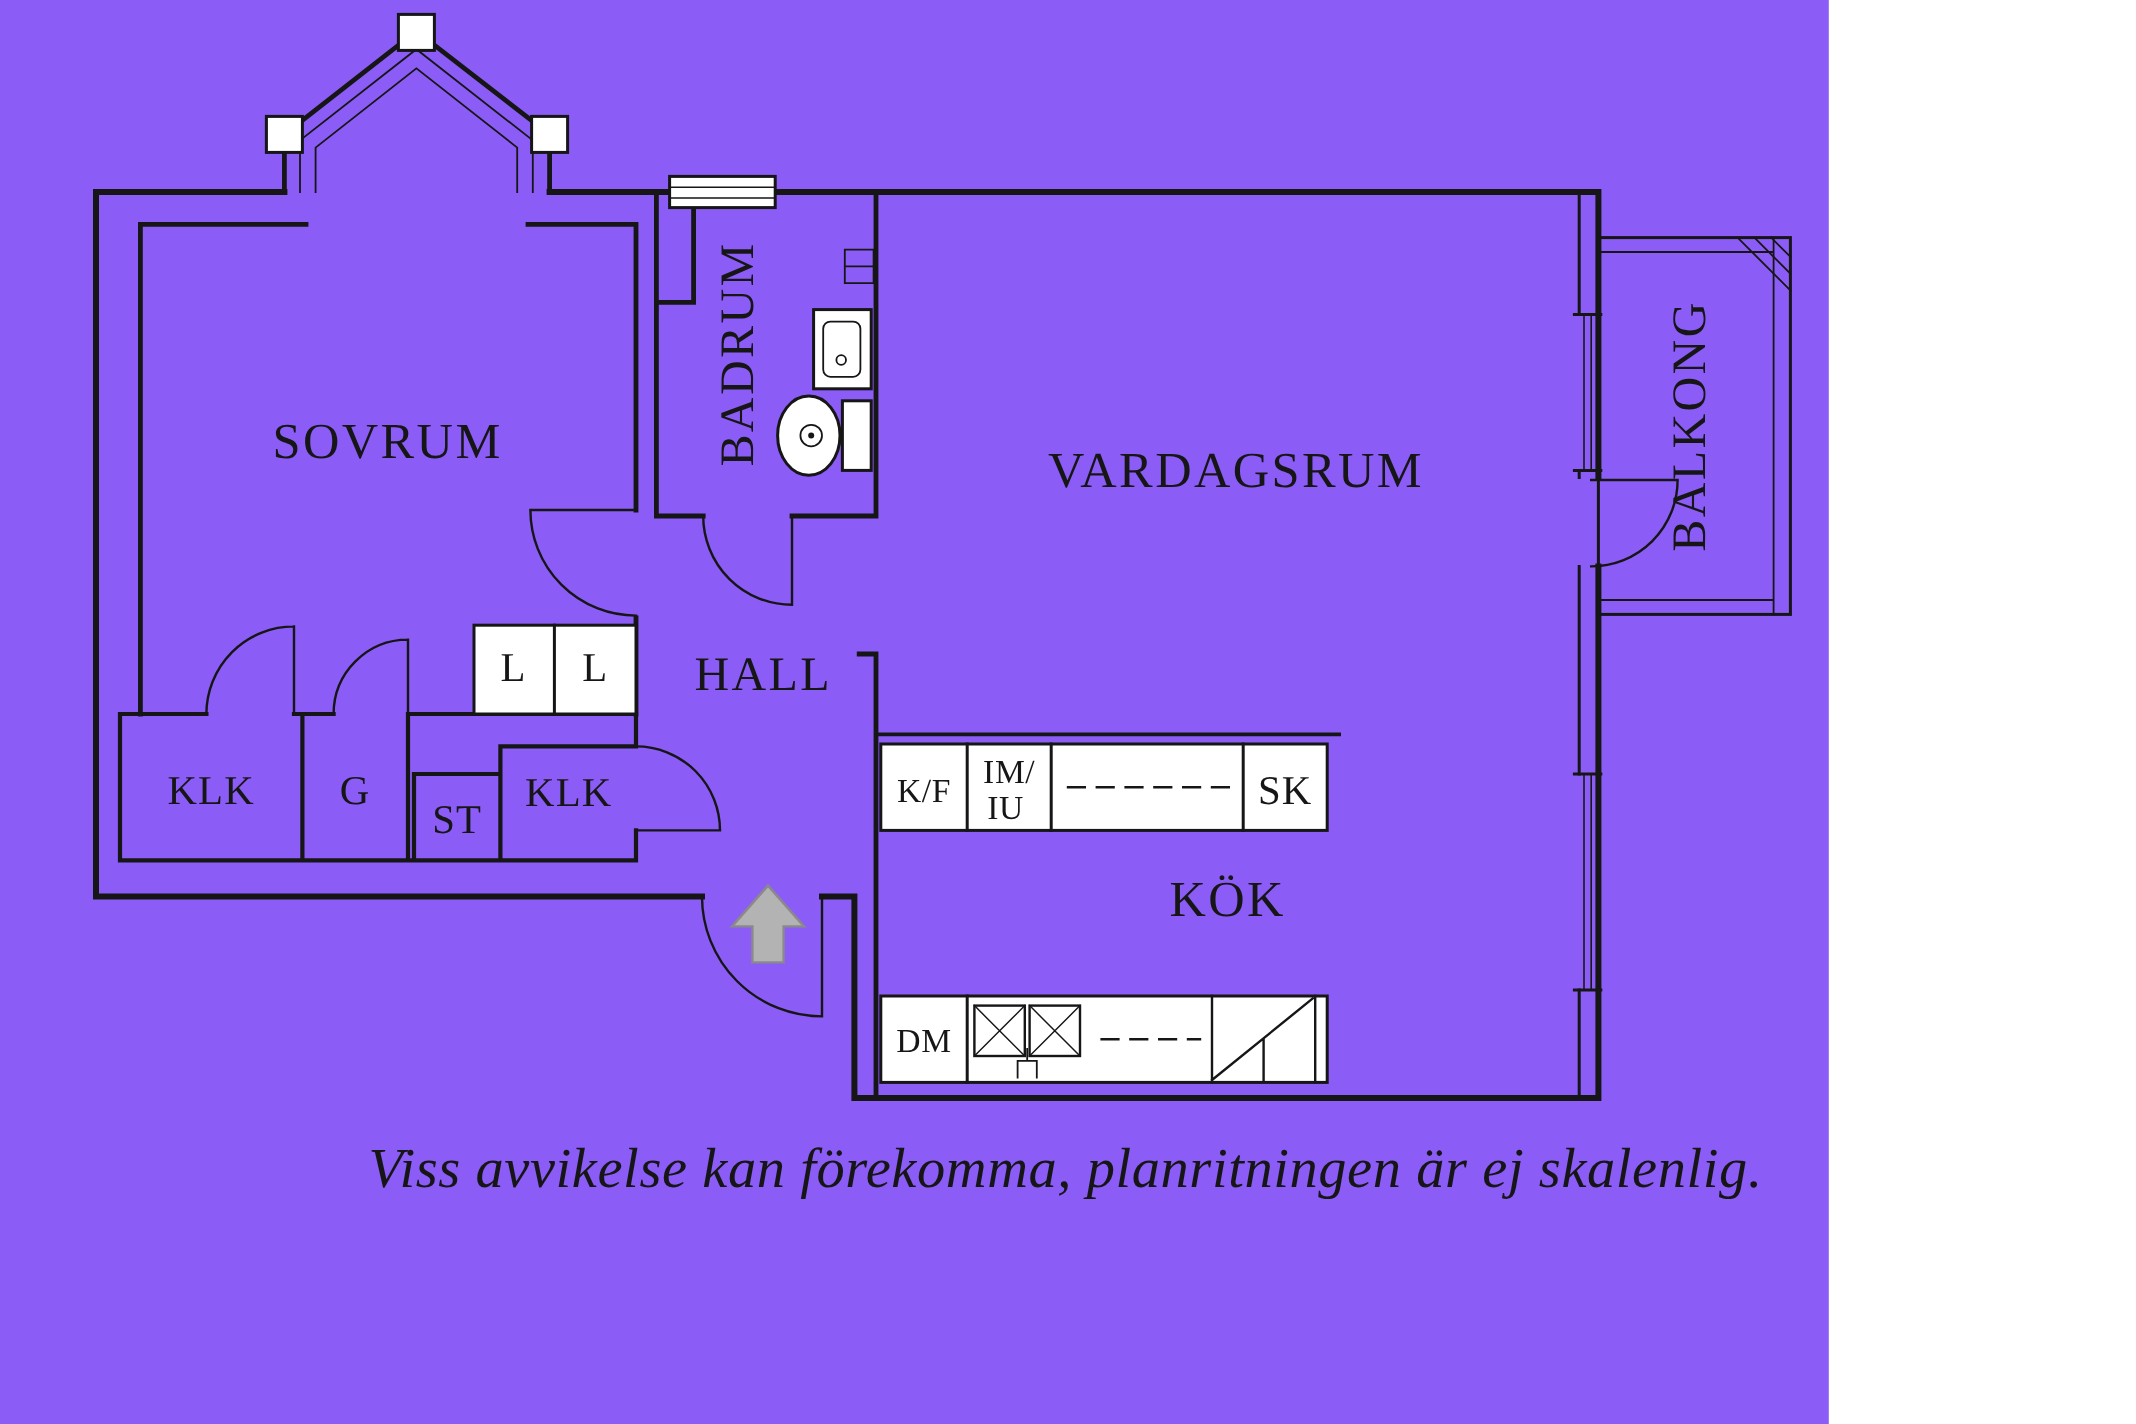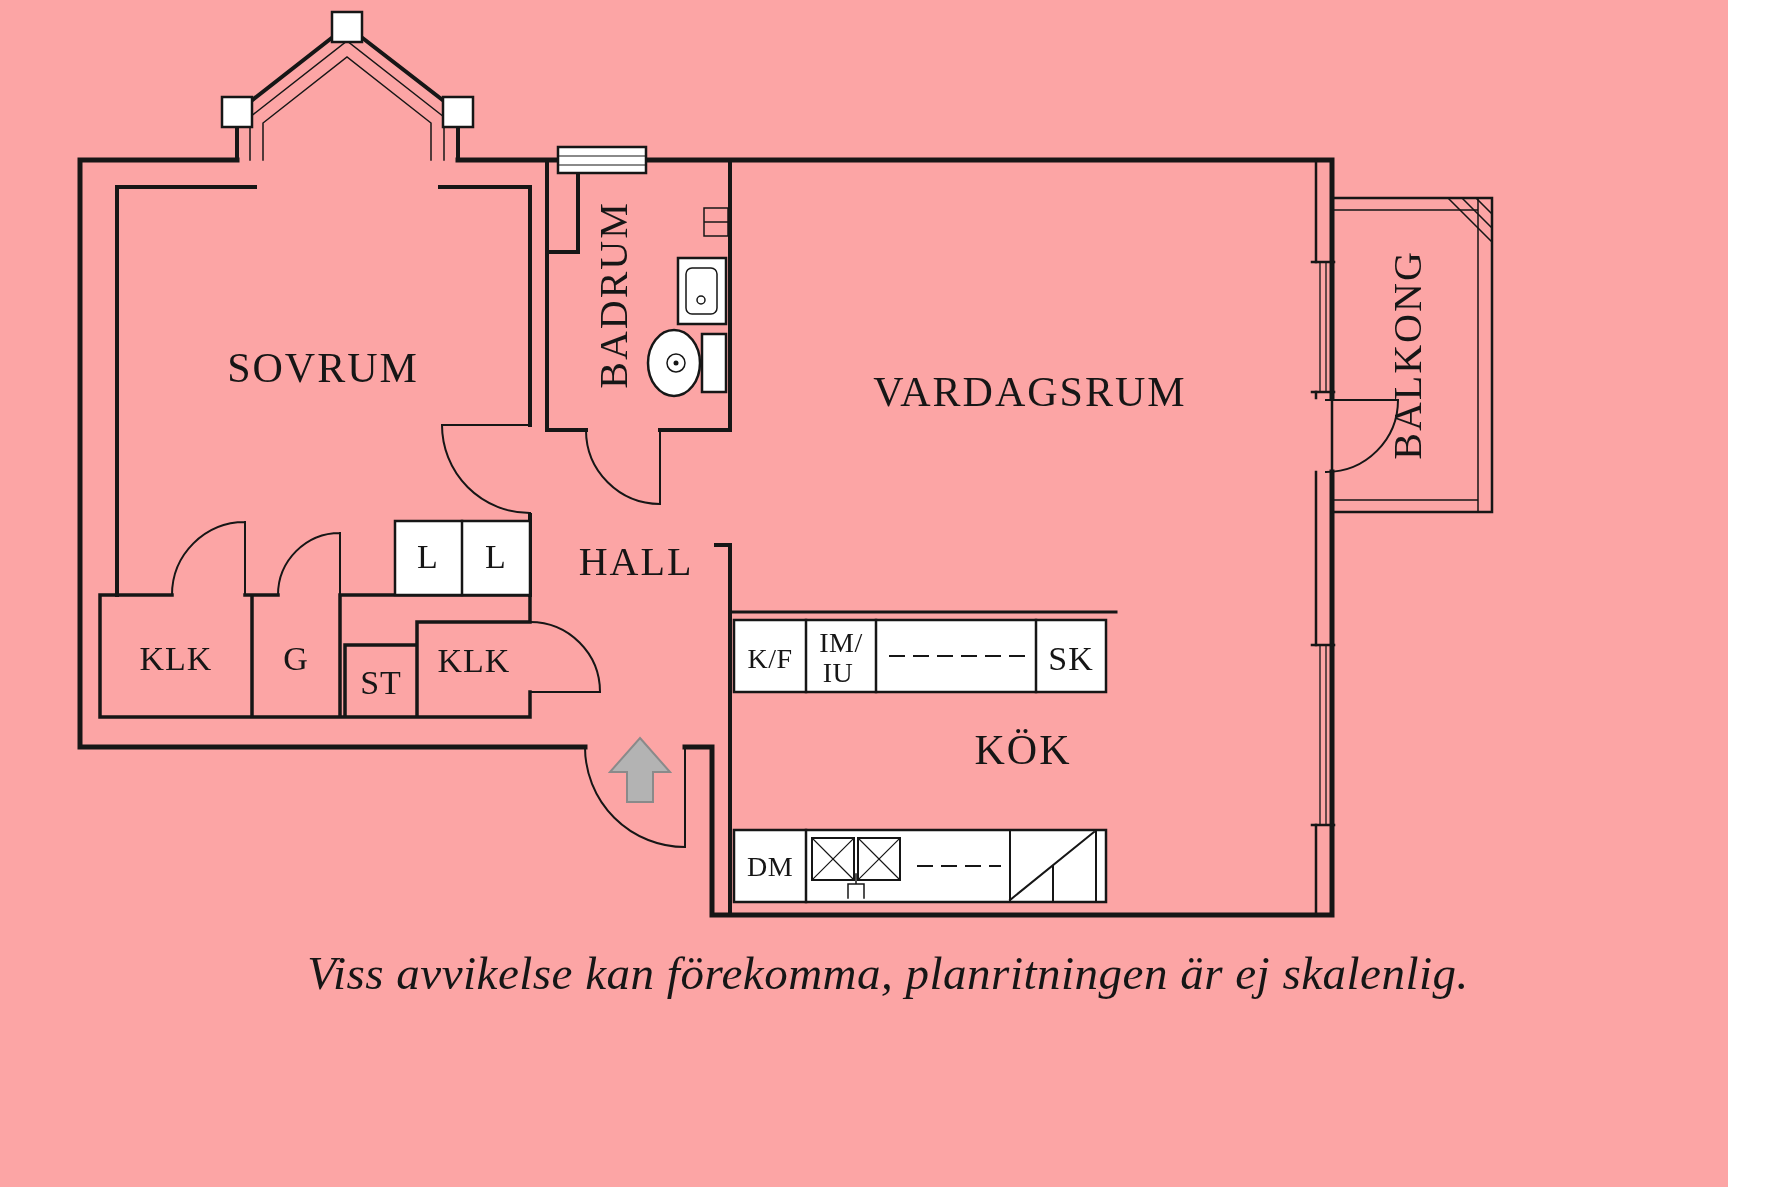--- a/index.html
+++ b/index.html
@@ -2,23 +2,23 @@
 <html><head>
 <meta charset="utf-8">
 <style>
   html, body {
     margin: 0;
     padding: 0;
     background: #ffffff;
   }
   .page {
     position: relative;
-    width: 1728px;
+    width: 1524px;
     height: 1187px;
-    background: #fca5a5;
+    background: #8b5cf6;
     overflow: hidden;
     font-family: "Liberation Serif", "DejaVu Serif", serif;
   }
   svg { position: absolute; top: 0; left: 0; }
   text {
     fill: #161616;
     font-family: "Liberation Serif", "DejaVu Serif", serif;
   }
   .lbl   { font-size: 42px; letter-spacing: 2px; }
   .lbl-m { font-size: 40px; letter-spacing: 2px; }

